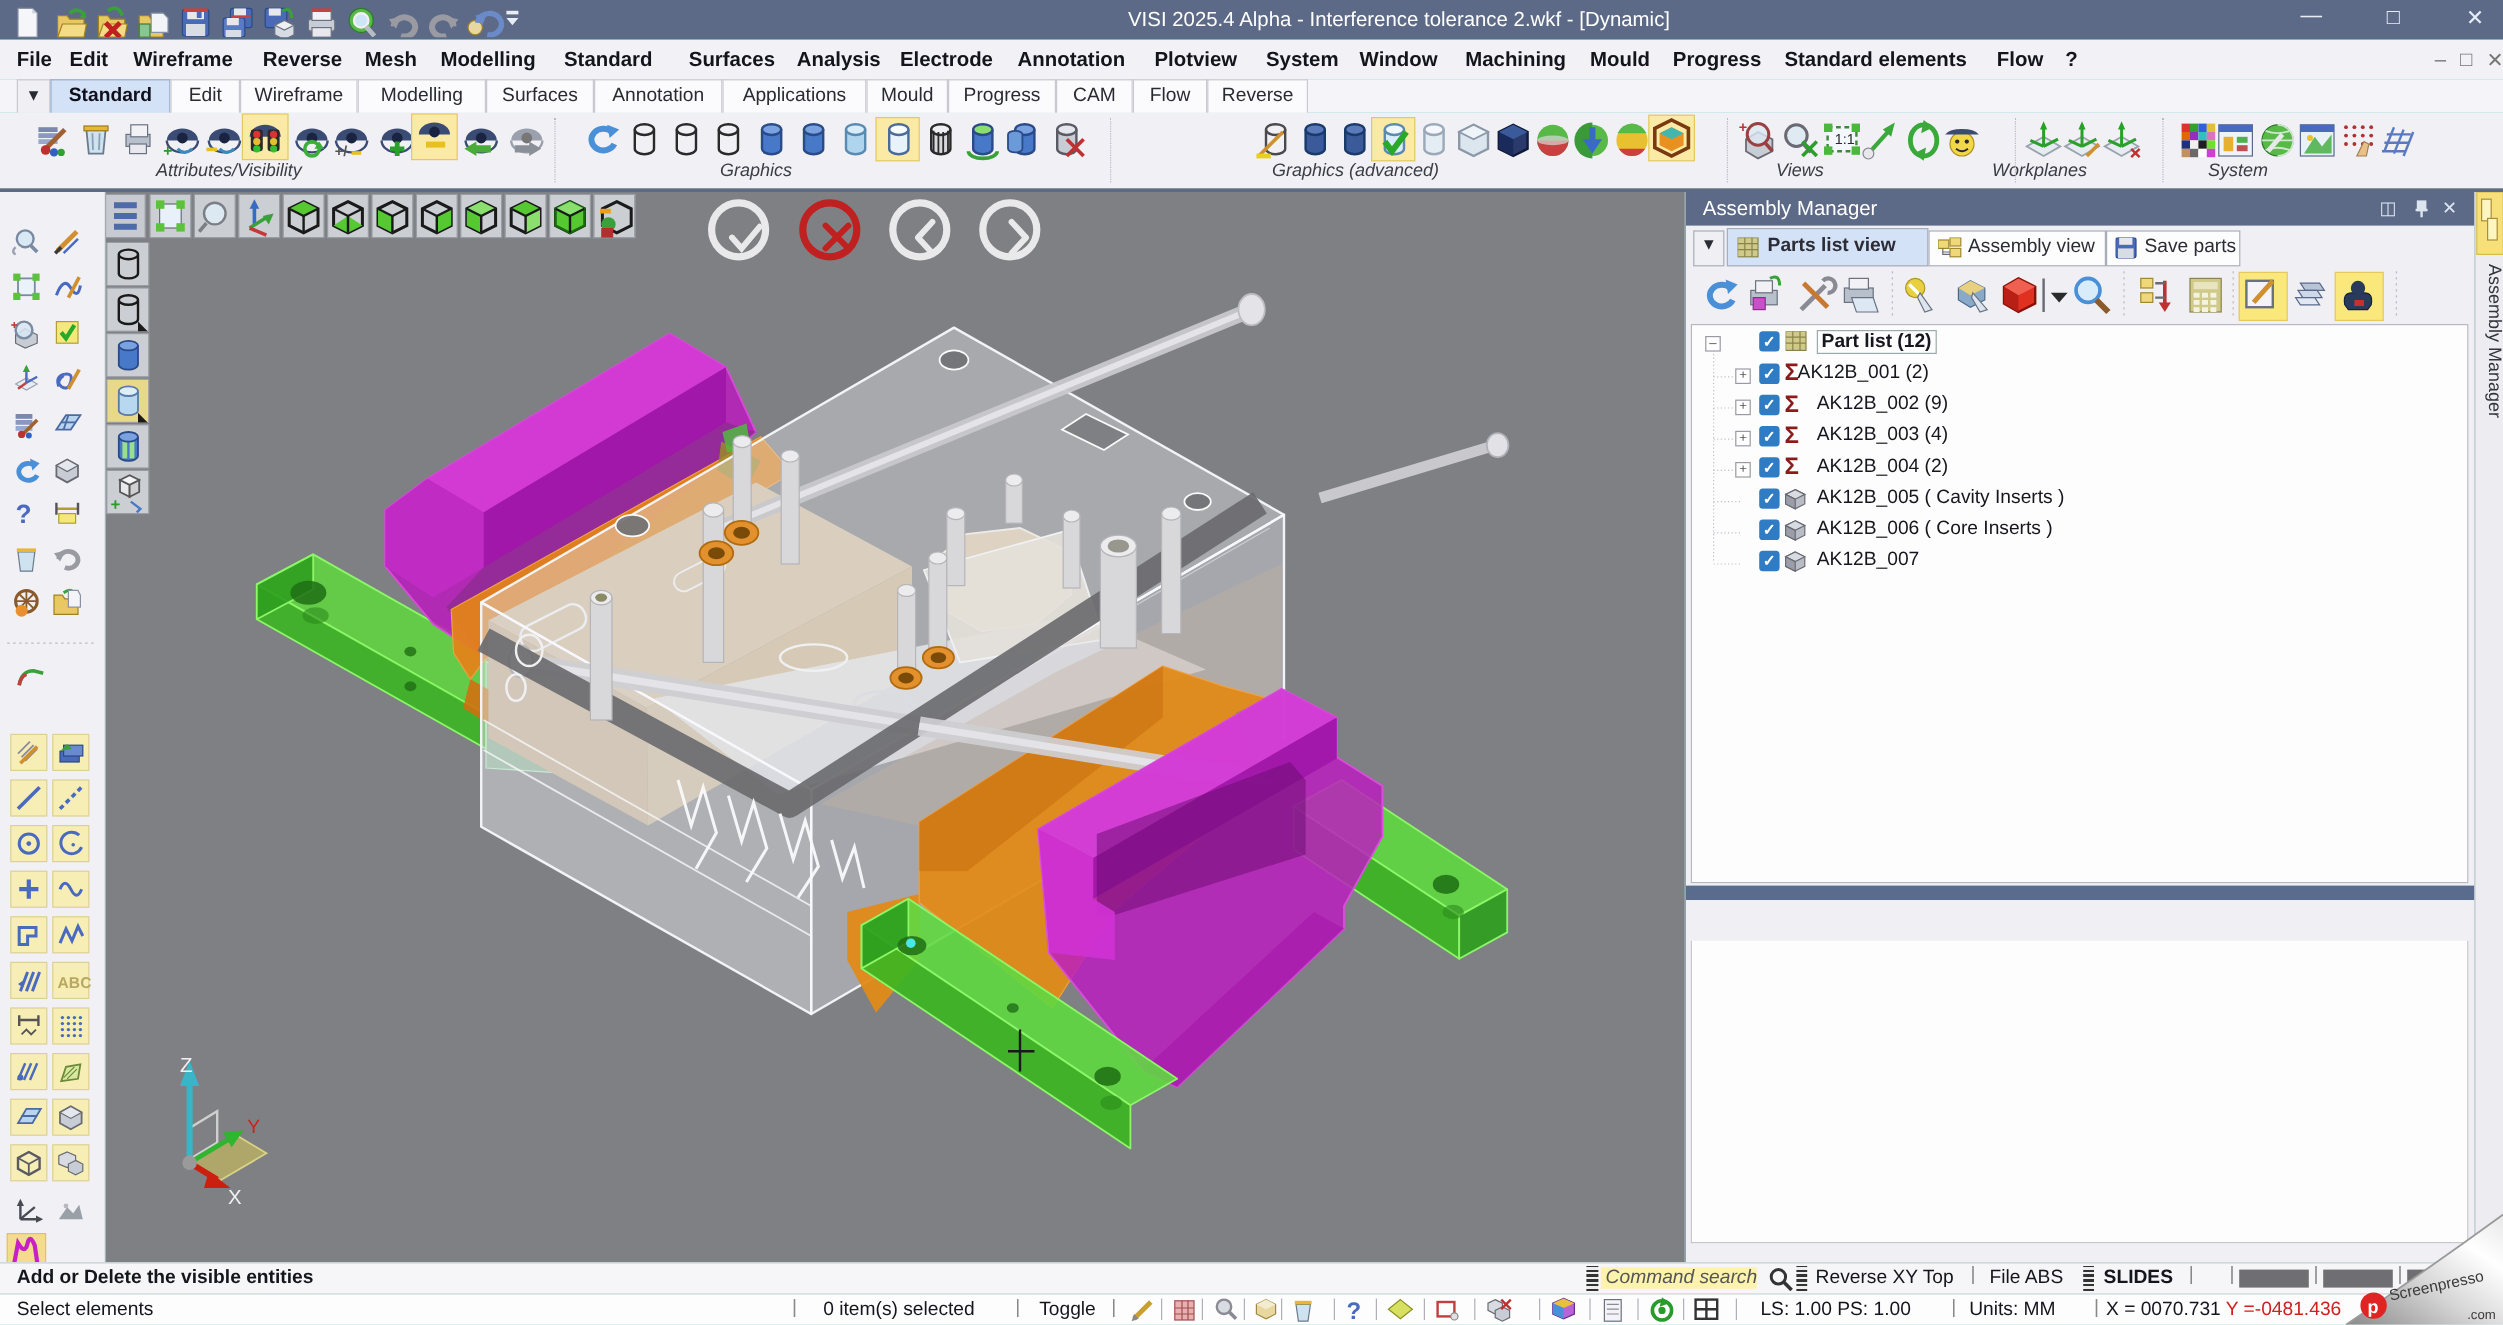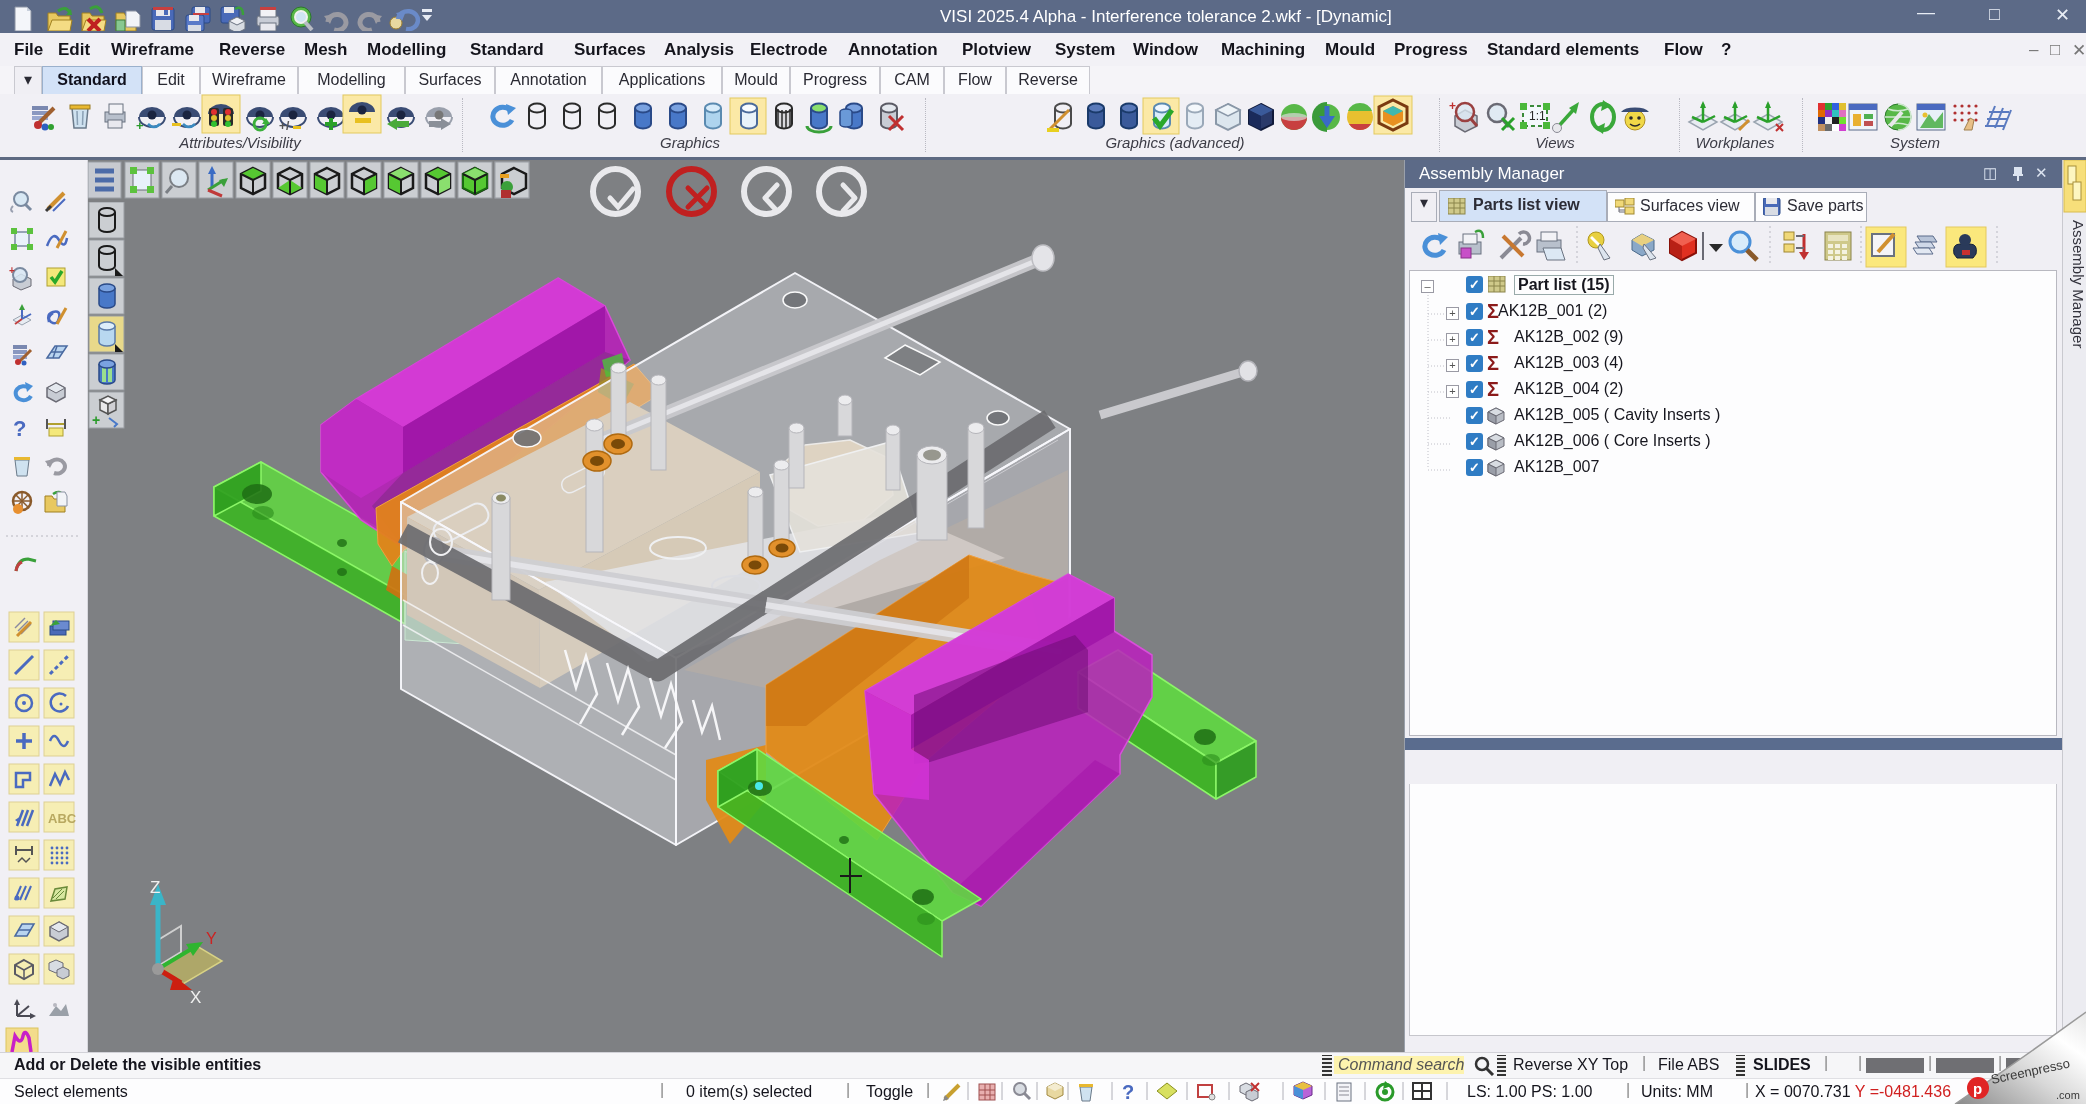--- a/index.html
+++ b/index.html
@@ -10,21 +10,21 @@
 .winbtn{position:absolute;top:5px;color:#e8edf5;font-size:18px}
 
 #menubar{position:absolute;left:0;top:33px;width:2086px;height:33px;background:#f2f1f6}
 #menubar span{position:absolute;top:7px;font-size:17px;font-weight:700;color:#14141c;white-space:nowrap}
 
 #tabstrip{position:absolute;left:0;top:66px;width:2086px;height:28px;background:#f5f4f8}
 .tab{position:absolute;top:0;height:28px;border:1px solid #c9c9d0;border-bottom:none;background:#fbfbfd;color:#2a2a33;font-size:16px;text-align:center;line-height:26px}
 .tab.active{background:#d3e2f7;border-color:#9ab0cc;font-weight:700;color:#10101c}
 
 #toolbar{position:absolute;left:0;top:94px;width:2086px;height:64px;background:#f1f0f5;border-bottom:1px solid #c9c9cf}
-.glabel{position:absolute;top:40px;font-size:15px;font-style:italic;color:#3c3c46;text-align:center;white-space:nowrap}
+.glabel{position:absolute;top:40px;font-size:15px;font-style:italic;color:#3c3c46;white-space:nowrap}
 .tsep{position:absolute;top:4px;height:54px;border-left:1px dotted #b9b9c2}
 
 #main{position:absolute;left:0;top:158px;width:2086px;height:894px}
 #leftbar{position:absolute;left:0;top:0;width:88px;height:894px;background:#f1f0f5;border-right:1px solid #d8d8de}
 #viewport{position:absolute;left:88px;top:0;width:1316px;height:894px;background:#7e8083}
 #rightpanel{position:absolute;left:1404px;top:0;width:658px;height:894px;background:#f0eff4;border-left:1px solid #9aa0aa}
 #rightstrip{position:absolute;left:2062px;top:0;width:24px;height:894px;background:#ececf1;border-left:1px solid #c9c9cf}
 .circ{position:absolute;width:51px;height:51px;border:6px solid #e9e9ec;border-radius:50%}
 .circ svg{position:absolute;left:0;top:0}
 
@@ -1154,21 +1154,21 @@
           </svg>
   <span style="position:absolute;left:33px;top:5px">Parts list view</span>
         </div>
 <div class="amtab" style="left:202px;top:34px;width:148px">
   <svg style="position:absolute;left:7px;top:5px" width="20" height="19">
             <rect x="0" y="2" width="9" height="7" fill="#f0d878" stroke="#a08830"></rect>
             <rect x="10" y="0" width="9" height="7" fill="#f0d878" stroke="#a08830"></rect>
             <rect x="10" y="9" width="9" height="7" fill="#f0d878" stroke="#a08830"></rect>
             <path d="M4,9 v5 h6 M4,12 h6" stroke="#6a6a74" fill="none"></path>
           </svg>
-  <span style="position:absolute;left:32px;top:4px">Surfaces view</span>
+  <span style="position:absolute;left:32px;top:4px">Assembly view</span>
         </div>
 <div class="amtab" style="left:350px;top:34px;width:112px">
   <svg style="position:absolute;left:7px;top:5px" width="19" height="19">
             <rect x="0" y="0" width="17" height="17" rx="2" fill="#4a6ab8" stroke="#2a4a88"></rect>
             <rect x="3" y="0" width="11" height="6" fill="#e8e8ec"></rect>
             <rect x="2" y="9" width="13" height="8" fill="#d8dce4"></rect>
           </svg>
   <span style="position:absolute;left:31px;top:4px">Save parts</span>
         </div>
 <svg style="position:absolute;left:0;top:64px" width="658" height="48">
@@ -1278,21 +1278,21 @@
             <span class="cbx" style="left:56px;top:1px">✓</span>
             <svg style="position:absolute;left:78px;top:1px" width="19" height="18">
               <rect x="0" y="0" width="17" height="16" fill="#cfc98a" stroke="#8a844a"></rect>
               <g stroke="#8a844a">
                 <line x1="0" y1="5" x2="17" y2="5"></line>
                 <line x1="0" y1="10" x2="17" y2="10"></line>
                 <line x1="6" y1="0" x2="6" y2="16"></line>
                 <line x1="12" y1="0" x2="12" y2="16"></line>
               </g>
             </svg>
-            <span style="position:absolute;left:104px;top:0px;font-weight:700;border:1px solid #9aa;padding:0 3px">Part list (15)</span>
+            <span style="position:absolute;left:104px;top:0px;font-weight:700;border:1px solid #9aa;padding:0 3px">Part list (12)</span>
           </div>
 <div class="trow" style="top:30px;width:640px">
             <span class="expander" style="left:36px;top:6px">+</span>
             <span class="cbx" style="left:56px;top:2px">✓</span>
             <span style="position:absolute;left:77px;top:-1px;font-size:20px;font-weight:700;color:#8b1a1a">Σ</span>
             <span style="position:absolute;left:88px;top:1px">AK12B_001 (2)</span>
           </div>
 <div class="trow" style="top:56px;width:640px">
             <span class="expander" style="left:36px;top:6px">+</span>
             <span class="cbx" style="left:56px;top:2px">✓</span>

